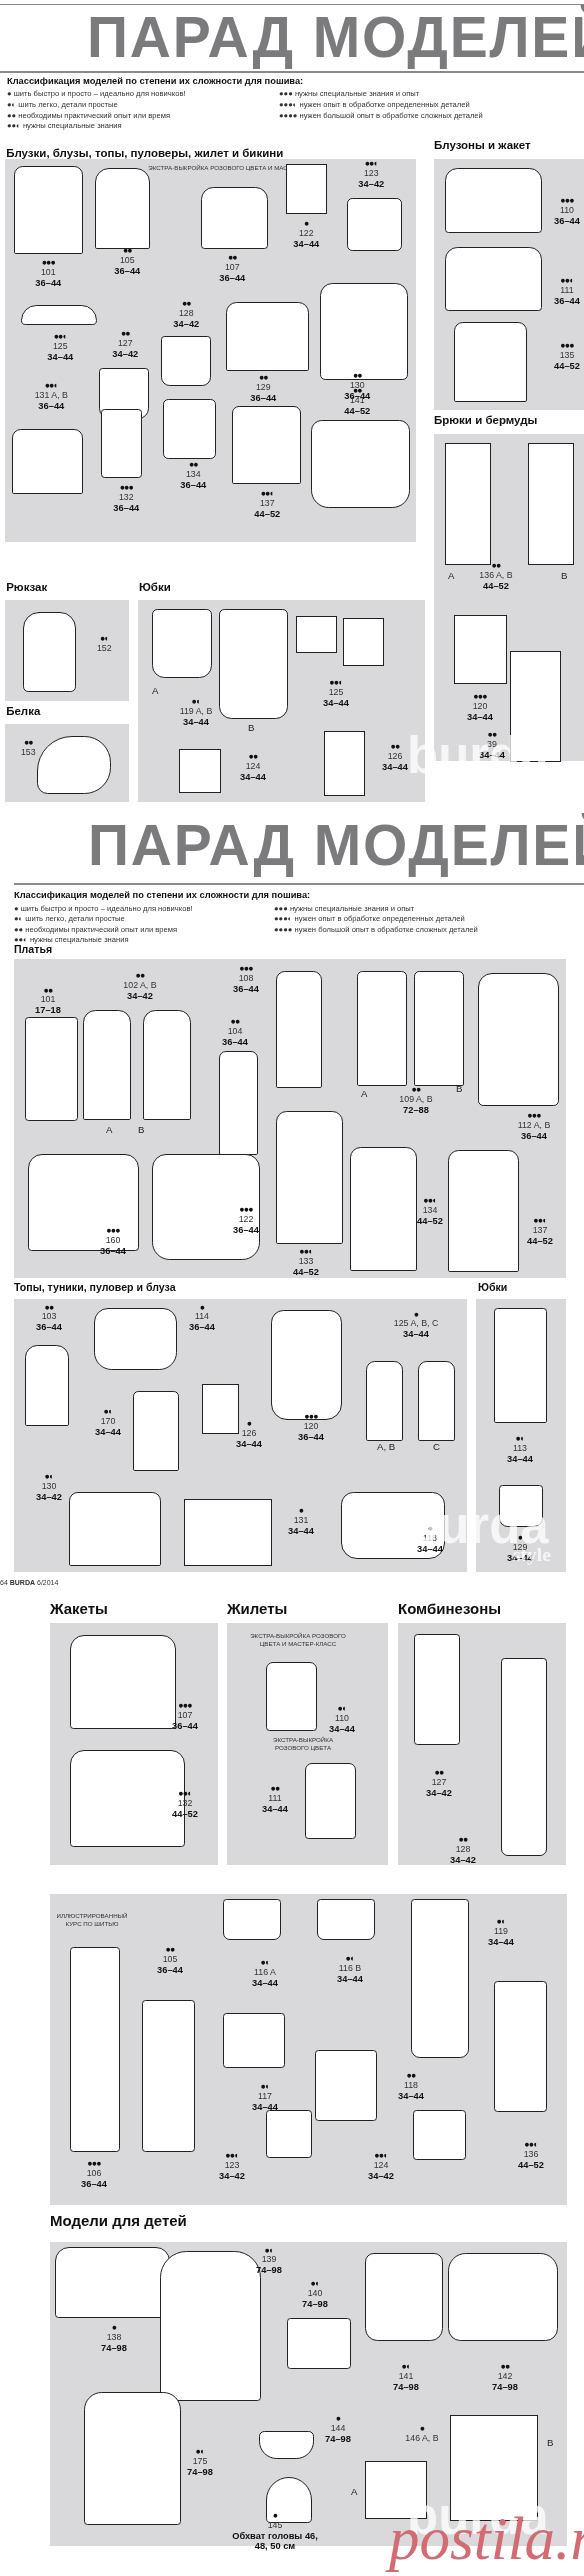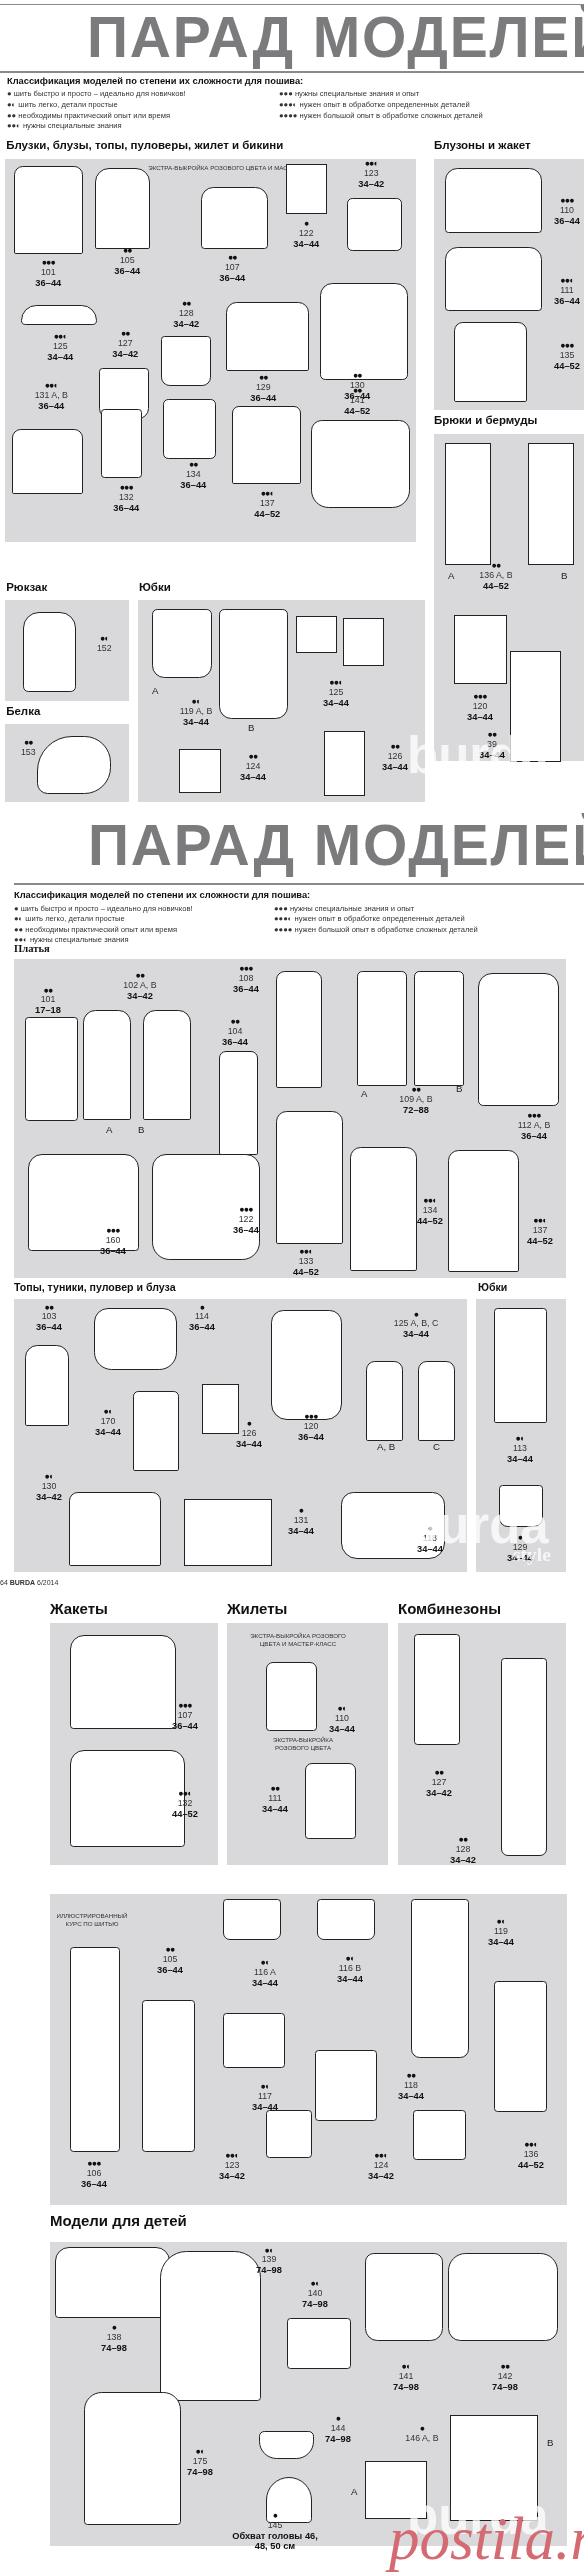--- a/index.html
+++ b/index.html
@@ -32,21 +32,21 @@
   <div class="legend-h" style="left:7px;top:76px;">Классификация моделей по степени их сложности для пошива:</div>
   <div class="legend-item" style="left:7px;top:89px;"><span>●</span> <span>шить быстро и просто – идеально для новичков!</span></div>
   <div class="legend-item" style="left:7px;top:100px;"><span>●◐</span> <span>шить легко, детали простые</span></div>
   <div class="legend-item" style="left:7px;top:111px;"><span>●●</span> <span>необходимы практический опыт или время</span></div>
   <div class="legend-item" style="left:7px;top:121px;"><span>●●◐</span> <span>нужны специальные знания</span></div>
   <div class="legend-item" style="left:279px;top:89px;"><span>●●●</span> <span>нужны специальные знания и опыт</span></div>
   <div class="legend-item" style="left:279px;top:100px;"><span>●●●◐</span> <span>нужен опыт в обработке определенных деталей</span></div>
   <div class="legend-item" style="left:279px;top:111px;"><span>●●●●</span> <span>нужен большой опыт в обработке сложных деталей</span></div>
 </div>
 
-<div class="sec-h" style="left:6.2px;top:139px;font-size:11.5px;">Блузки, блузы, топы, пуловеры, жилет и бикини</div>
+<div class="sec-h" style="left:6.2px;top:147px;font-size:11.5px;">Блузки, блузы, топы, пуловеры, жилет и бикини</div>
 <div class="panel" style="left:5.3px;top:159px;width:411px;height:311px;">
   <div class="garment" style="left:8.8px;top:7px;width:69px;height:88px;border-radius:8.8px 8.8px 1.8px 1.8px;"></div>
   <div class="garment" style="left:90px;top:8.8px;width:55px;height:81px;border-radius:14px 14px 1.8px 1.8px;"></div>
   <div class="note" style="left:230px;top:5.3px;">ЭКСТРА-ВЫКРОЙКА РОЗОВОГО ЦВЕТА И МАСТЕР-КЛАСС</div>
   <div class="garment" style="left:196px;top:28px;width:67px;height:62px;border-radius:12.4px 12.4px 3.5px 3.5px;"></div>
   <div class="garment" style="left:281px;top:5.3px;width:41px;height:50px;"></div>
   <div class="garment" style="left:342px;top:39px;width:55px;height:53px;border-radius:5.3px;"></div>
   <div class="garment" style="left:16px;top:146px;width:76px;height:19.5px;border-radius:17.7px 17.7px 5.3px 5.3px;"></div>
   <div class="garment" style="left:94px;top:209px;width:50px;height:51px;border-radius:3.5px 3.5px 10.6px 10.6px;"></div>
   <div class="garment" style="left:156px;top:177px;width:50px;height:50px;border-radius:3.5px 3.5px 8.8px 8.8px;"></div>
@@ -245,21 +245,21 @@
   <div class="legend-h" style="left:14px;top:890px;">Классификация моделей по степени их сложности для пошива:</div>
   <div class="legend-item" style="left:14px;top:904px;"><span>●</span> <span>шить быстро и просто – идеально для новичков!</span></div>
   <div class="legend-item" style="left:14px;top:914px;"><span>●◐</span> <span>шить легко, детали простые</span></div>
   <div class="legend-item" style="left:14px;top:925px;"><span>●●</span> <span>необходимы практический опыт или время</span></div>
   <div class="legend-item" style="left:14px;top:935px;"><span>●●◐</span> <span>нужны специальные знания</span></div>
   <div class="legend-item" style="left:274px;top:904px;"><span>●●●</span> <span>нужны специальные знания и опыт</span></div>
   <div class="legend-item" style="left:274px;top:914px;"><span>●●●◐</span> <span>нужен опыт в обработке определенных деталей</span></div>
   <div class="legend-item" style="left:274px;top:925px;"><span>●●●●</span> <span>нужен большой опыт в обработке сложных деталей</span></div>
 </div>
 
-<div class="sec-h" style="left:14px;top:943px;font-size:10.6px;font-family:Liberation Serif, serif;">Платья</div>
+<div class="sec-h" style="left:14px;top:943px;font-size:10.6px;">Платья</div>
 <div class="panel" style="left:14px;top:959px;width:552px;height:319px;">
   <div class="garment" style="left:10.6px;top:58px;width:53px;height:104px;border-radius:3.5px 3.5px 3.5px 3.5px;"></div>
   <div class="garment" style="left:69px;top:51px;width:48px;height:110px;border-radius:12.4px 12.4px 1.8px 1.8px;"></div>
   <div class="garment" style="left:129px;top:51px;width:48px;height:110px;border-radius:12.4px 12.4px 1.8px 1.8px;"></div>
   <div class="var" style="left:92px;top:165px;">A</div>
   <div class="var" style="left:124px;top:165px;">B</div>
   <div class="garment" style="left:205px;top:92px;width:39px;height:104px;border-radius:7px 7px 1.8px 1.8px;"></div>
   <div class="garment" style="left:262px;top:12.4px;width:46px;height:117px;border-radius:8.8px 8.8px 1.8px 1.8px;"></div>
   <div class="garment" style="left:343px;top:12.4px;width:50px;height:115px;border-radius:5.3px 5.3px 1.8px 1.8px;"></div>
   <div class="garment" style="left:400px;top:12.4px;width:50px;height:115px;border-radius:5.3px 5.3px 1.8px 1.8px;"></div>

